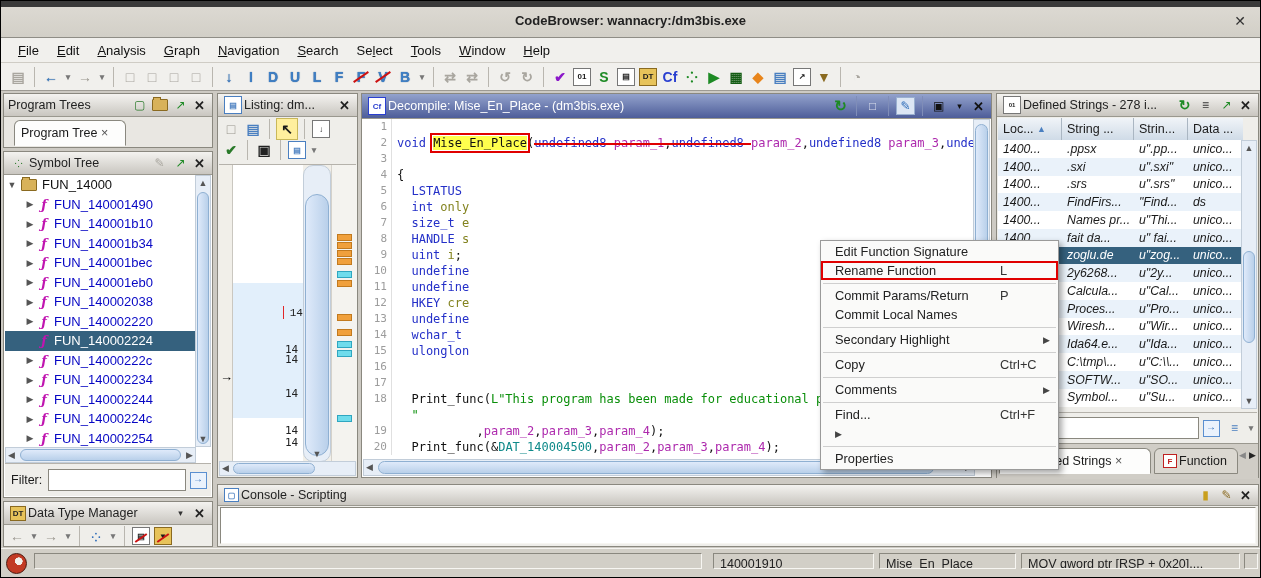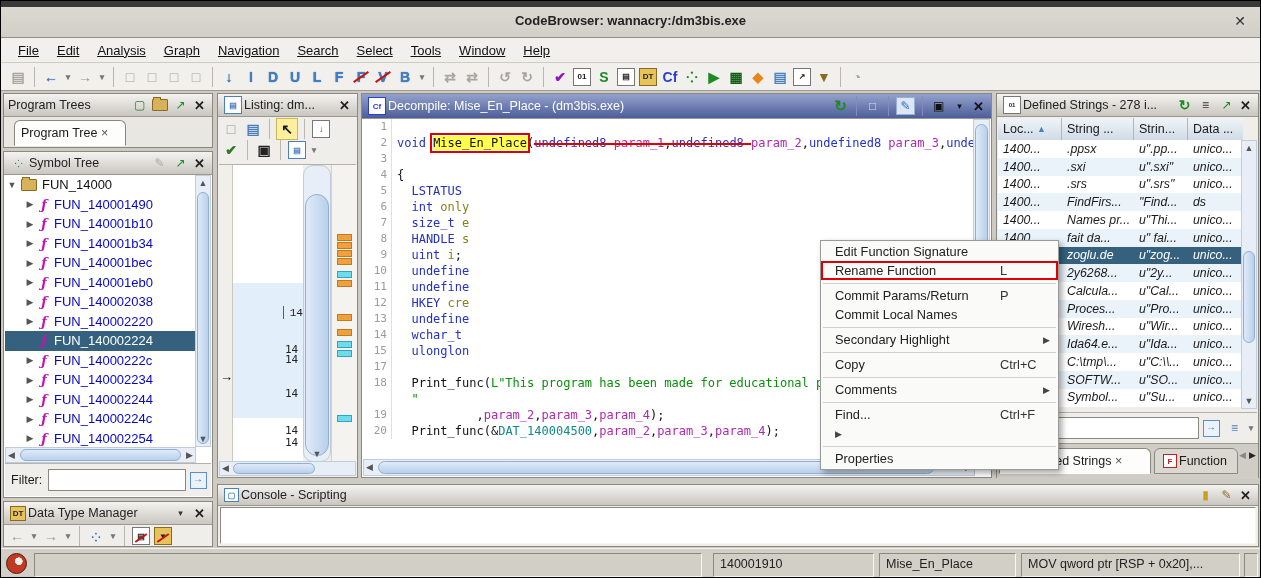--- a/index.html
+++ b/index.html
@@ -7,21 +7,21 @@
        font-family:"Liberation Sans",sans-serif;font-size:13px;color:#1a1a1a;
        border:1px solid #000;box-sizing:border-box;padding-left:21px;}
   
   #titlebar{position:absolute;left:0;top:0;width:100%;height:36px;
     background:linear-gradient(#3a3a3a 0,#3a3a3a 6px,#dcd9d2 6px,#d2cfc7 36px);
     border-bottom:1px solid #8f8d86;}
   #title-text{position:absolute;left:0;right:0;top:12px;text-align:center;font-weight:bold;color:#222;}
   #title-close{position:absolute;right:14px;top:12px;font-size:14px;color:#333;cursor:default;}
   #menubar{position:absolute;left:0;top:37px;width:100%;height:25px;background:#f1f0ed;
     border-bottom:1px solid #cfccc5;display:flex;align-items:center;padding-left:8px;box-sizing:border-box;}
-  .menu-item{padding:2px 9px;color:#111;text-decoration:underline;}
+  .menu-item{padding:2px 9px;color:#111;}
   .menu-item u{text-decoration:underline;}
   #toolbar{position:absolute;left:0;top:62px;width:100%;height:28px;background:#f1f0ed;
     border-bottom:1px solid #9d9a93;display:flex;align-items:center;padding-left:6px;box-sizing:border-box;}
   .ticn{display:inline-flex;align-items:center;justify-content:center;width:20px;height:20px;
     font-weight:bold;font-size:14px;margin:0 1px;}
   .ticn.small{width:10px;font-size:9px;color:#777;}
   .tsep{width:1px;height:20px;background:#b9b6af;margin:0 5px;}
   .dis{color:#a9a69f;}
   .blue{color:#3f7fc4;text-shadow:0 0 1px #1d4d86;}
   .gray{color:#9a978f;}
@@ -94,21 +94,21 @@
   .mark.o{background:#f0a03c;border-color:#c27a1e;}
   .mark.c{background:#6fdcec;border-color:#2fa6c0;}
   .laddr{position:absolute;font-family:"DejaVu Sans Mono",monospace;font-size:11px;color:#222;}
   
   .tab{position:absolute;height:26px;display:flex;align-items:center;padding:0 6px;border:1px solid #8a887f;
     border-radius:6px 6px 0 0;box-sizing:border-box;font-size:12.5px;white-space:nowrap;overflow:hidden;}
   .tab.on{background:#fdfdfc;border-bottom:1px solid #fdfdfc;}
   .tab.off{background:#dbd8d1;}
   
   #statusbar{position:absolute;left:0;top:547px;width:100%;height:31px;background:#d2cfc7;border-top:1px solid #f5f4f0;}
-  .sfield{position:absolute;top:4px;height:24px;line-height:20px;padding-left:6px;font-size:12.5px;color:#222;
+  .sfield{position:absolute;top:4px;height:16px;line-height:20px;padding-left:6px;font-size:12.5px;color:#222;
     border:1px solid;border-color:#8a887f #f7f6f2 #f7f6f2 #8a887f;background:#d2cfc7;box-sizing:border-box;white-space:nowrap;overflow:hidden;}
   .dragon{position:absolute;left:5px;top:4px;width:21px;height:21px;border-radius:50%;
     background:radial-gradient(circle at 62% 38%, #f2f0ea 0 22%, #c23a24 24% 100%);border:1px solid #4a150a;box-sizing:border-box;}
   
   .arrow-cur{position:absolute;font-size:13px;color:#000;}
   .redline{position:absolute;height:2px;background:#e00000;z-index:60;}
 </style>
 </head>
 <body>
 
@@ -412,20 +412,21 @@
         <div class="crow"><span class="cnum">6</span><span class="ccode"><span class="tk-type">  int </span><span class="tk-var">only</span></span></div>
         <div class="crow"><span class="cnum">7</span><span class="ccode"><span class="tk-type">  size_t </span><span class="tk-var">e</span></span></div>
         <div class="crow"><span class="cnum">8</span><span class="ccode"><span class="tk-type">  HANDLE </span><span class="tk-var">s</span></span></div>
         <div class="crow"><span class="cnum">9</span><span class="ccode"><span class="tk-type">  uint </span><span class="tk-var">i</span><span class="tk-plain">;</span></span></div>
         <div class="crow"><span class="cnum">10</span><span class="ccode"><span class="tk-type">  undefine</span></span></div>
         <div class="crow"><span class="cnum">11</span><span class="ccode"><span class="tk-type">  undefine</span></span></div>
         <div class="crow"><span class="cnum">12</span><span class="ccode"><span class="tk-type">  HKEY </span><span class="tk-var">cre</span></span></div>
         <div class="crow"><span class="cnum">13</span><span class="ccode"><span class="tk-type">  undefine</span></span></div>
         <div class="crow"><span class="cnum">14</span><span class="ccode"><span class="tk-type">  wchar_t </span></span></div>
         <div class="crow"><span class="cnum">15</span><span class="ccode"><span class="tk-type">  ulonglon</span></span></div>
+        <div class="crow"><span class="cnum">16</span><span class="ccode"></span></div>
         <div class="crow"><span class="cnum">17</span></div>
         <div class="crow"><span class="cnum">18</span><span class="ccode"><span class="tk-plain">  Print_func(</span><span class="tk-str">L"This program has been made for educational purpose only.\n DO NOT USE</span></span></div>
         <div class="crow"><span class="cnum"></span><span class="ccode"><span class="tk-str">  "</span></span></div>
         <div class="crow"><span class="cnum">19</span><span class="ccode"><span class="tk-plain">           ,</span><span class="tk-param">param_2</span><span class="tk-plain">,</span><span class="tk-param">param_3</span><span class="tk-plain">,</span><span class="tk-param">param_4</span><span class="tk-plain">);</span></span></div>
         <div class="crow"><span class="cnum">20</span><span class="ccode"><span class="tk-plain">  Print_func(&amp;</span><span class="tk-teal">DAT_140004500</span><span class="tk-plain">,</span><span class="tk-param">param_2</span><span class="tk-plain">,</span><span class="tk-param">param_3</span><span class="tk-plain">,</span><span class="tk-param">param_4</span><span class="tk-plain">);</span></span></div>
       </div>
 
     <div class="vtrack" style="right:1px;top:25px;width:15px;bottom:17px;">
       <div class="vthumb" style="top:4px;height:140px;"></div>
       <div class="sarrow" style="bottom:2px;">▼</div>

